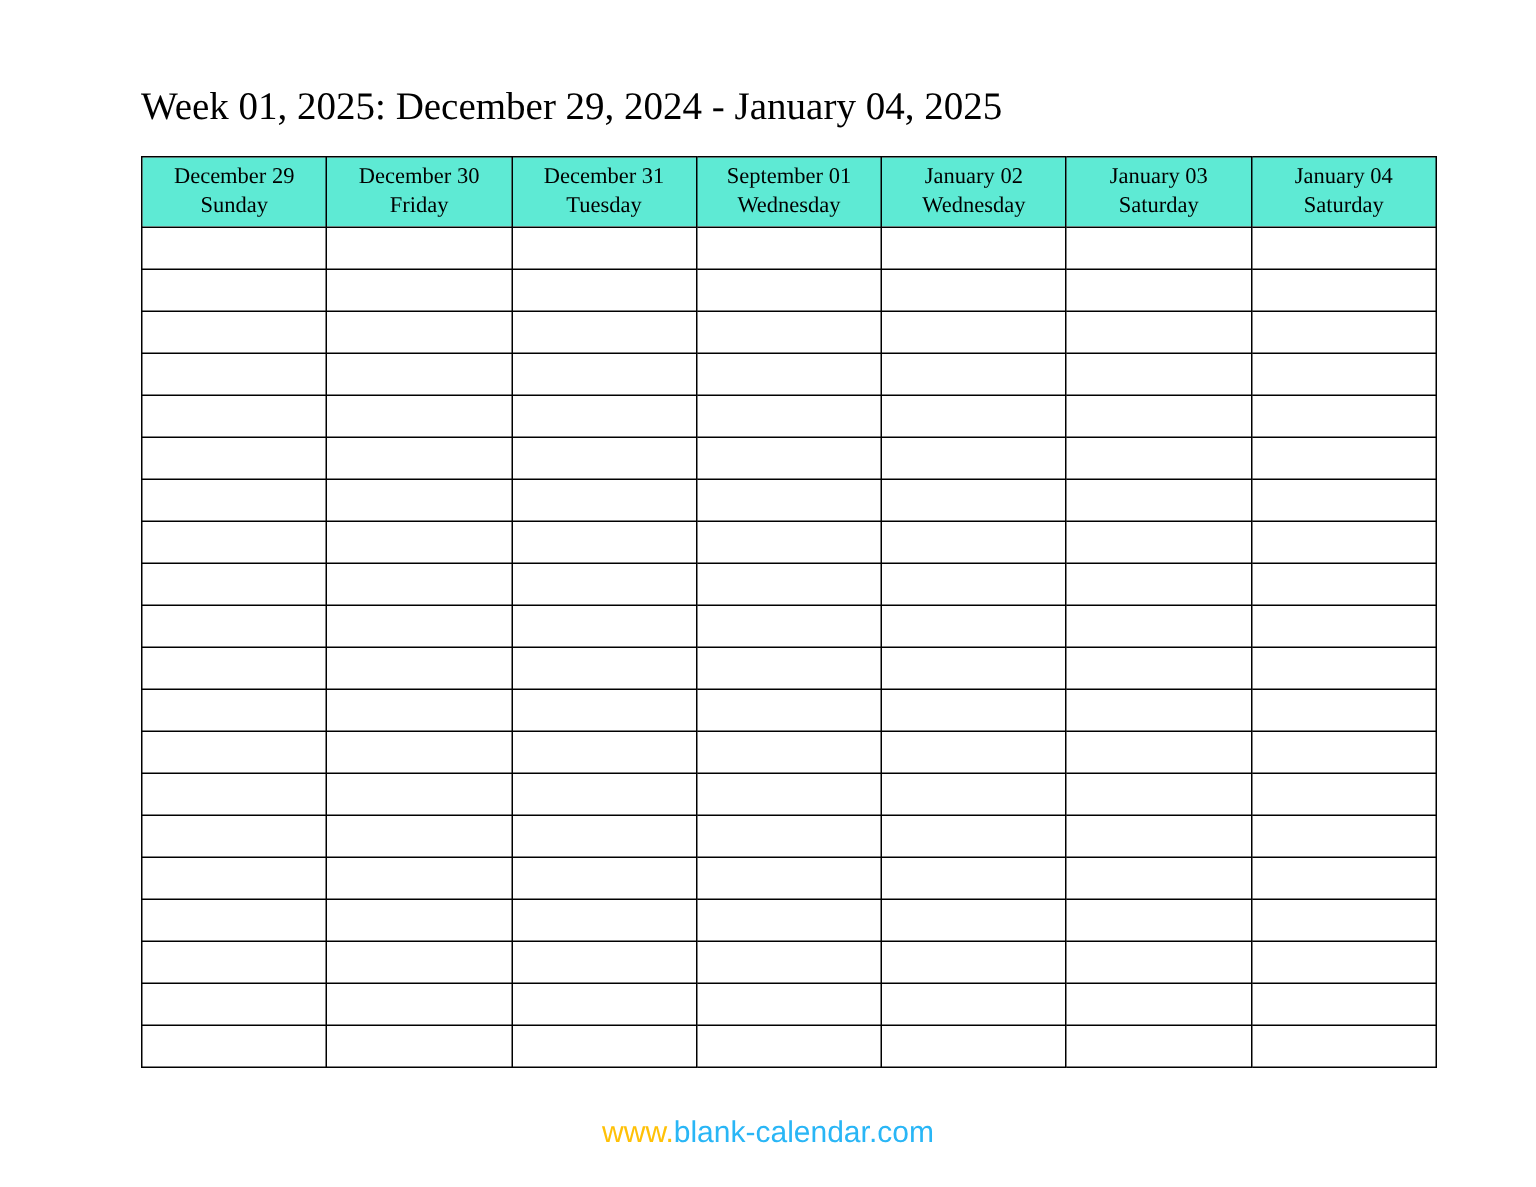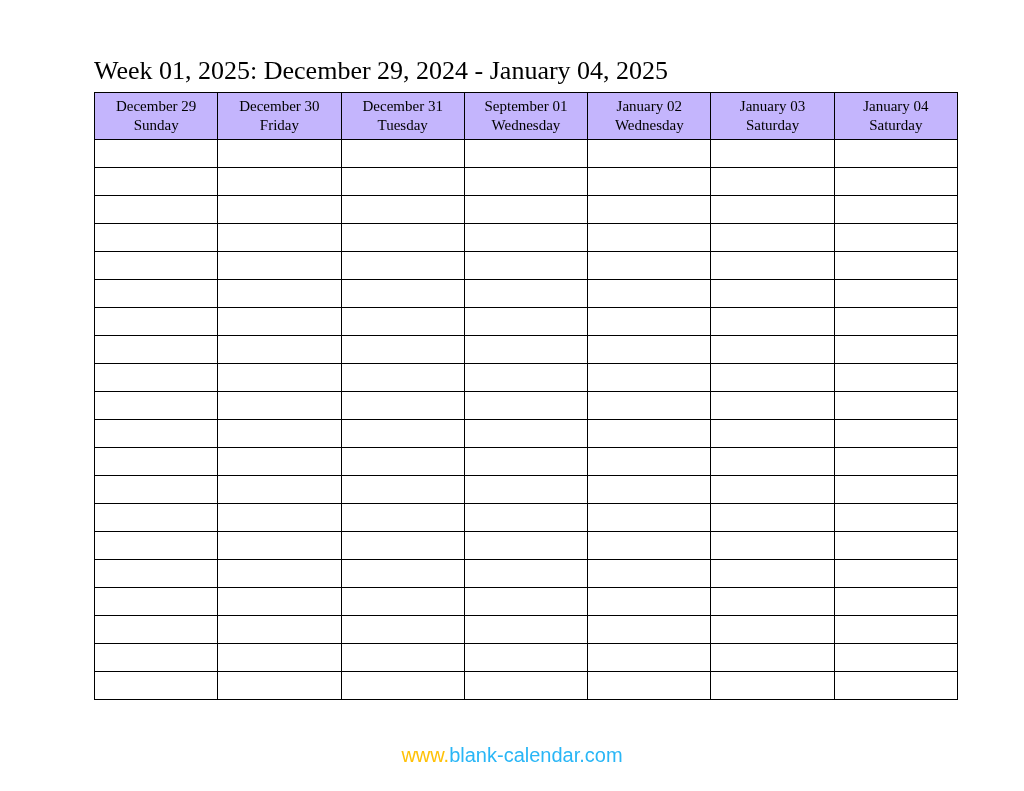--- a/index.html
+++ b/index.html
@@ -14,33 +14,33 @@
       height: 791px;
       position: relative;
     }
     .page {
       padding: 56px 60px 0 94px;
     }
     .title {
       font-size: 26px;
       font-weight: normal;
       color: #000;
-      margin-bottom: 6px;
+      margin-bottom: 18px;
     }
     table.calendar {
       border-collapse: collapse;
       width: 864px;
       table-layout: fixed;
     }
     table.calendar th,
     table.calendar td {
       border: 1px solid #000;
     }
     table.calendar th {
-      background: #c4b5fd;
+      background: #5eead4;
       font-weight: normal;
       font-size: 15px;
       color: #000;
       text-align: center;
       height: 46px;
       padding: 4px 2px;
       line-height: 1.25;
       vertical-align: middle;
     }
     table.calendar td {

